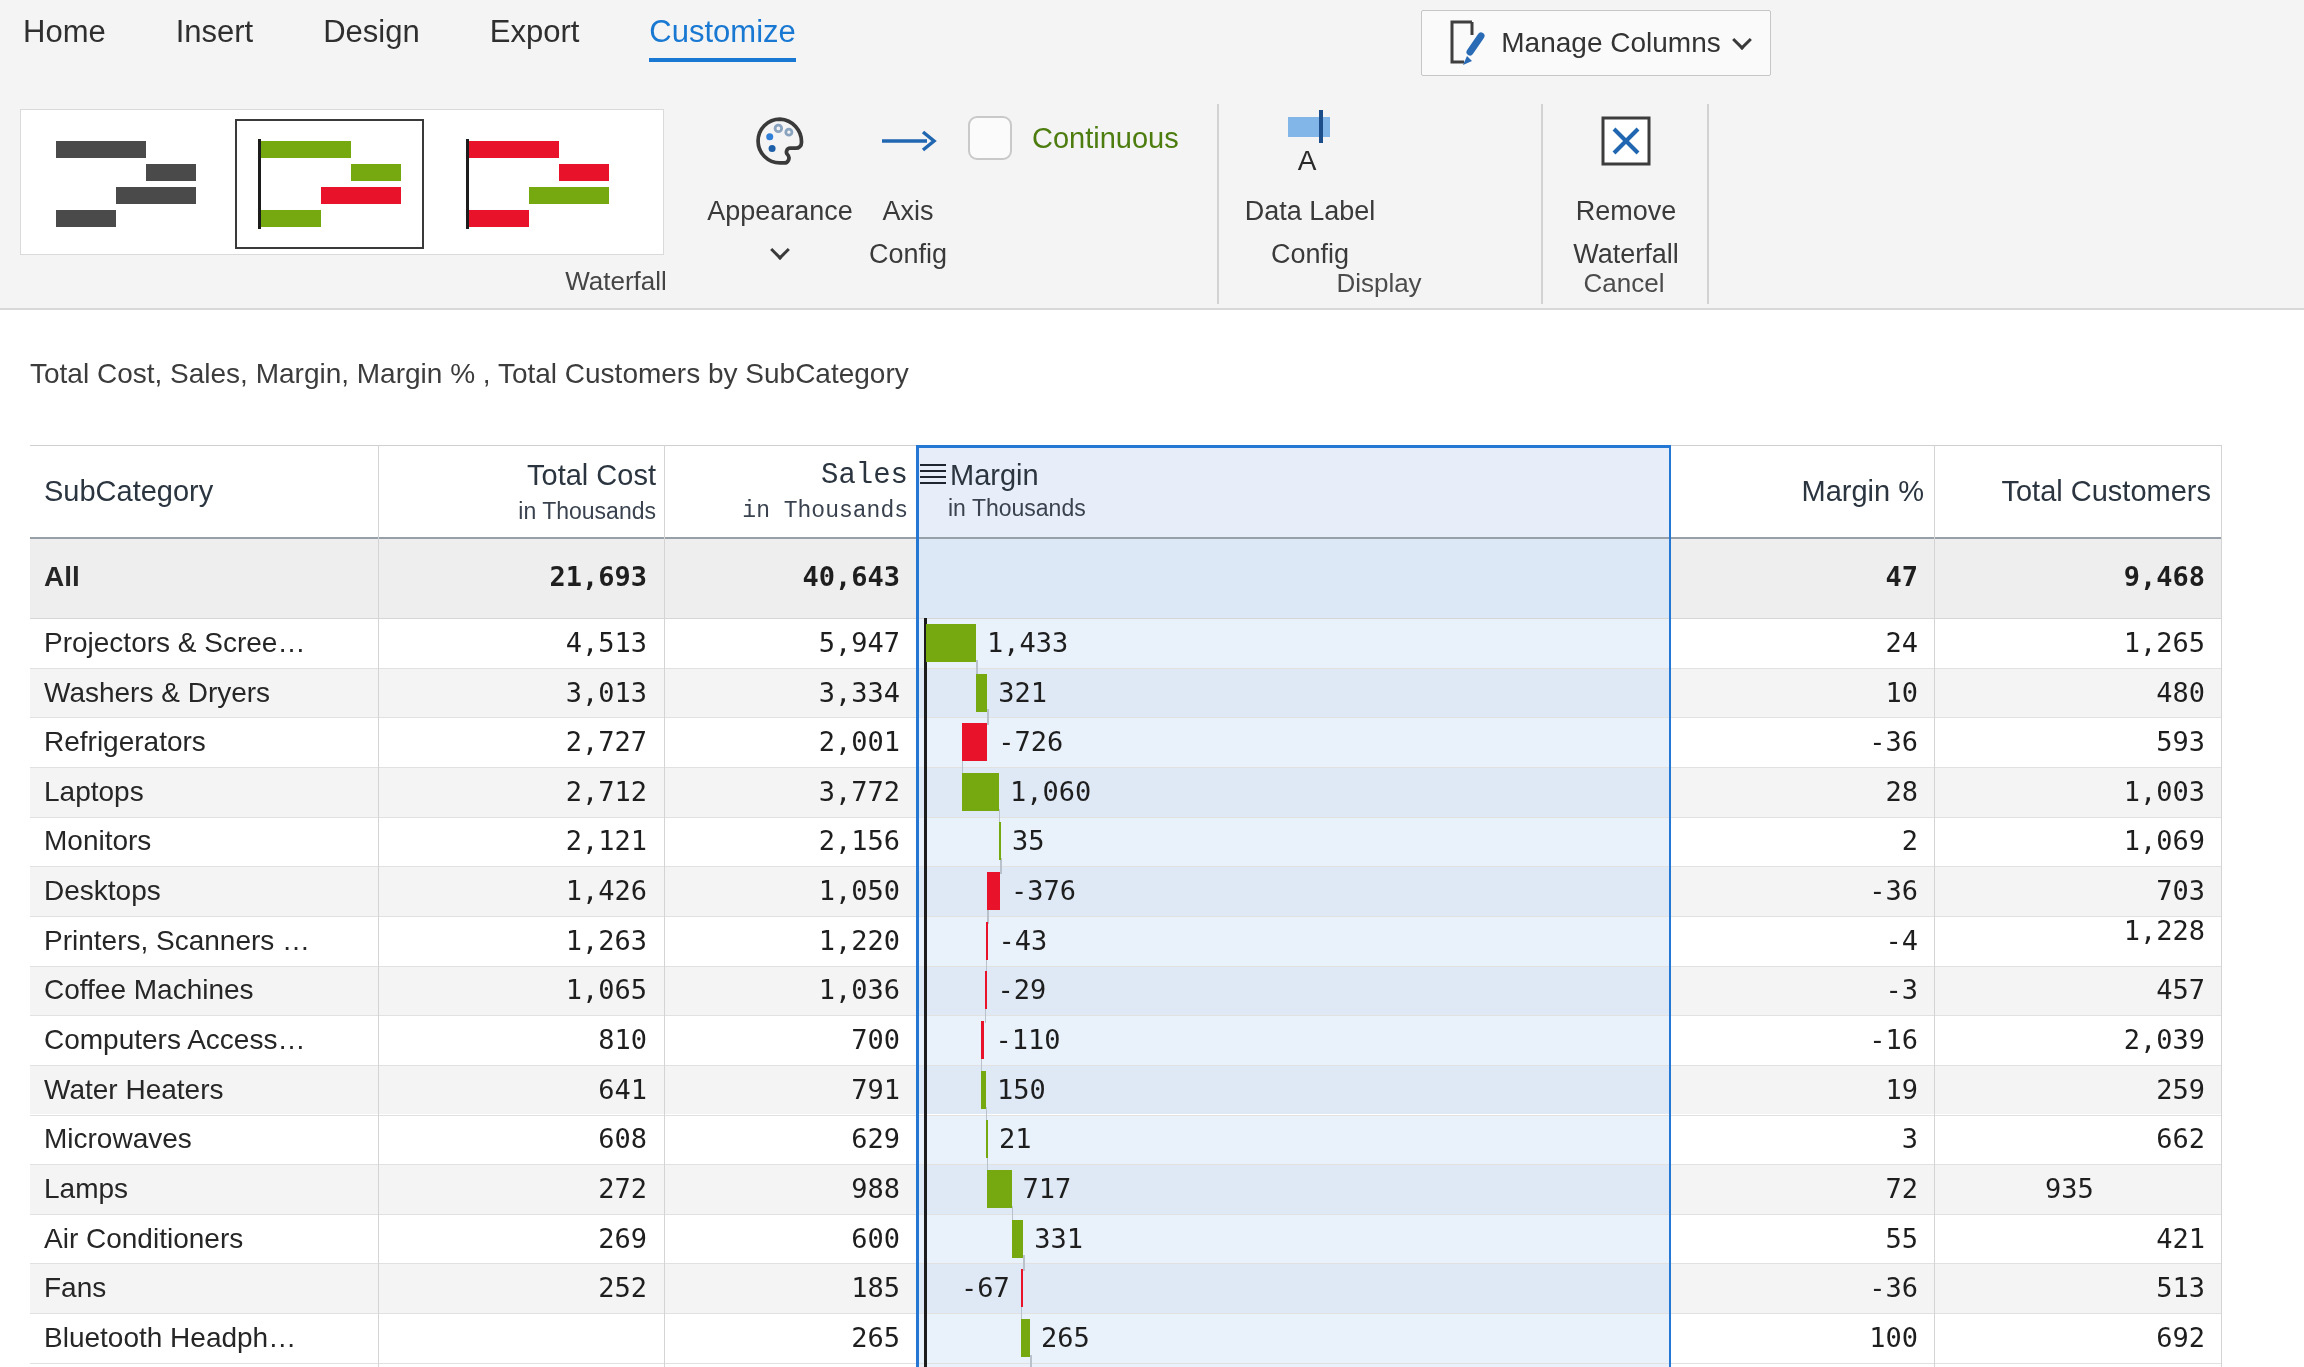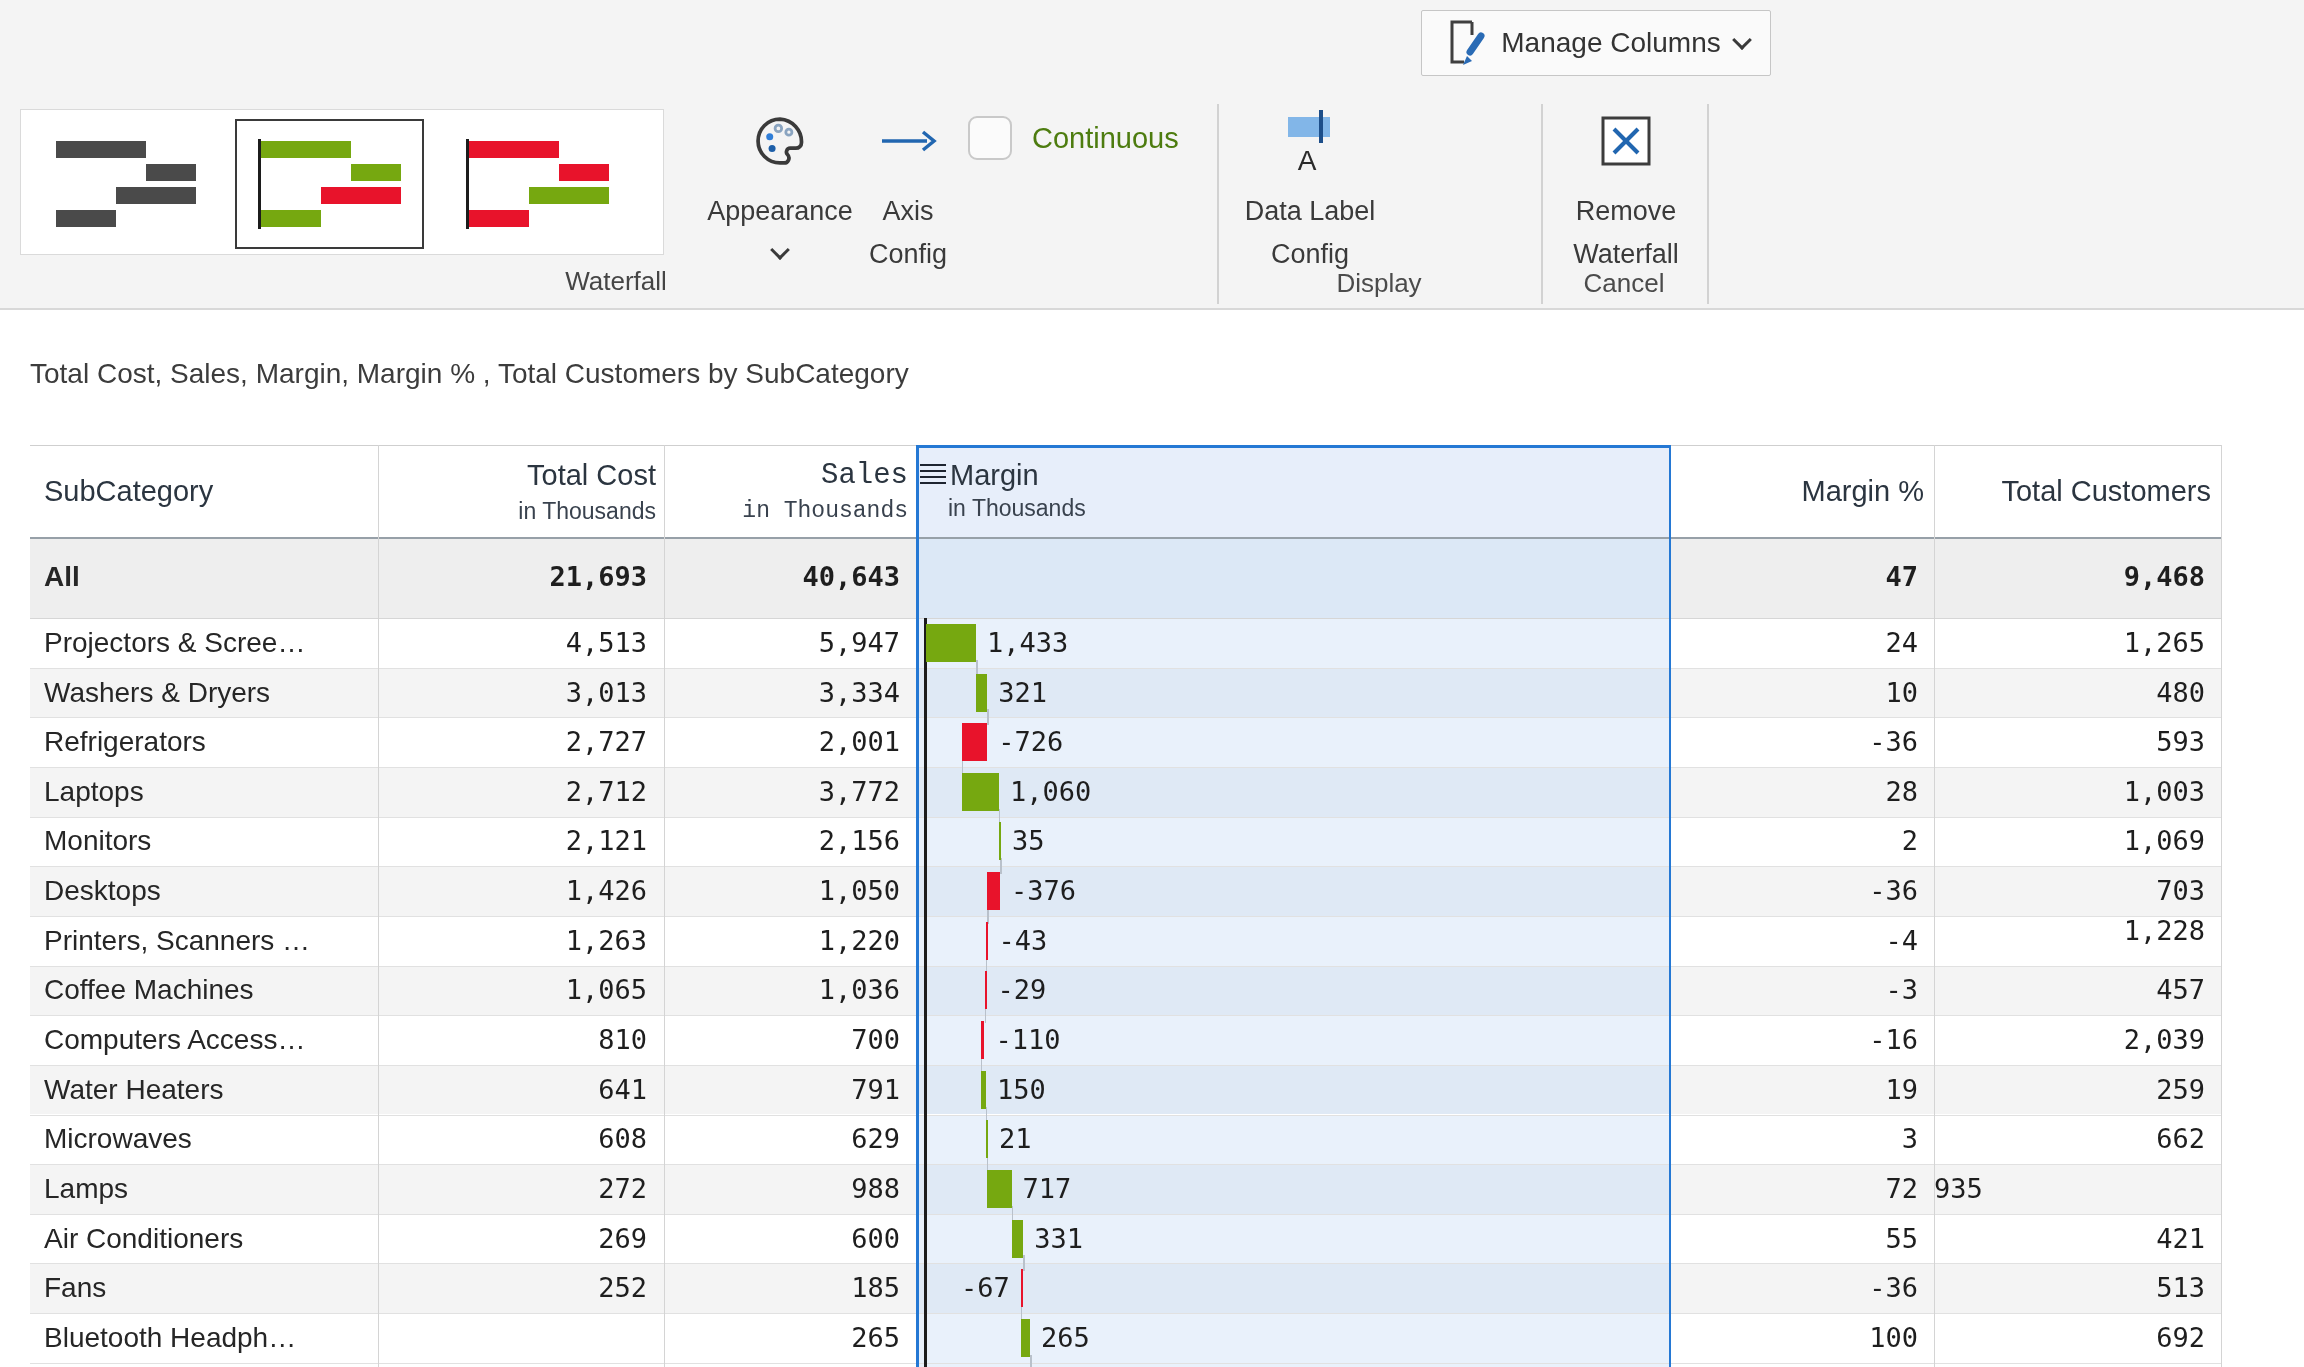--- a/index.html
+++ b/index.html
@@ -47,20 +47,27 @@
   .bar-label{position:absolute;z-index:8;font-family:"DejaVu Sans Mono",monospace;font-size:27px;color:#1e1e1e;}
   .blue-b{position:absolute;background:var(--selborder);z-index:9;}
   .drag-icon span{display:block;width:26px;height:2.5px;background:#1e2430;margin-bottom:3.5px;}
 </style>
 </head>
 <body>
 
 <div id="screen">
 
   <div id="ribbon">
+    <div id="tabbar">
+        <div class="tab">Home</div>
+        <div class="tab">Insert</div>
+        <div class="tab">Design</div>
+        <div class="tab">Export</div>
+        <div class="tab active">Customize</div>
+      </div>
 
     <div id="manage-cols">
       <svg width="44" height="52" viewBox="0 0 44 52">
         <path d="M29 5 H9 V45 H21" fill="none" stroke="#3f3f3f" stroke-width="3"></path>
         <path d="M29 5 V18" fill="none" stroke="#3f3f3f" stroke-width="3"></path>
         <path d="M38 19 L27 35" stroke="#2a6bb5" stroke-width="7" stroke-linecap="round"></path>
         <path d="M24 39 l-4 9 9-4 z" fill="#2a6bb5"></path>
       </svg>
       <span>Manage Columns</span>
       <span class="chev"></span>
@@ -347,21 +354,21 @@
       <div class="abs num" style="left:1904px;top:628.7px;width:271px;text-align:right;">259</div>
       <div class="abs cat" style="left:14px;top:678.3px;width:330px;text-align:left;">Microwaves</div>
       <div class="abs num" style="left:348px;top:678.3px;width:269px;text-align:right;">608</div>
       <div class="abs num" style="left:634px;top:678.3px;width:236px;text-align:right;">629</div>
       <div class="abs num" style="left:1641px;top:678.3px;width:247px;text-align:right;">3</div>
       <div class="abs num" style="left:1904px;top:678.3px;width:271px;text-align:right;">662</div>
       <div class="abs cat" style="left:14px;top:728.0px;width:330px;text-align:left;">Lamps</div>
       <div class="abs num" style="left:348px;top:728.0px;width:269px;text-align:right;">272</div>
       <div class="abs num" style="left:634px;top:728.0px;width:236px;text-align:right;">988</div>
       <div class="abs num" style="left:1641px;top:728.0px;width:247px;text-align:right;">72</div>
-      <div class="abs num" style="left:1904px;top:728.0px;width:271px;text-align:left;">935</div>
+      <div class="abs num" style="left:1904px;top:728.0px;width:271px;text-align:center;">935</div>
       <div class="abs cat" style="left:14px;top:777.6px;width:330px;text-align:left;">Air Conditioners</div>
       <div class="abs num" style="left:348px;top:777.6px;width:269px;text-align:right;">269</div>
       <div class="abs num" style="left:634px;top:777.6px;width:236px;text-align:right;">600</div>
       <div class="abs num" style="left:1641px;top:777.6px;width:247px;text-align:right;">55</div>
       <div class="abs num" style="left:1904px;top:777.6px;width:271px;text-align:right;">421</div>
       <div class="abs cat" style="left:14px;top:827.3px;width:330px;text-align:left;">Fans</div>
       <div class="abs num" style="left:348px;top:827.3px;width:269px;text-align:right;">252</div>
       <div class="abs num" style="left:634px;top:827.3px;width:236px;text-align:right;">185</div>
       <div class="abs num" style="left:1641px;top:827.3px;width:247px;text-align:right;">-36</div>
       <div class="abs num" style="left:1904px;top:827.3px;width:271px;text-align:right;">513</div>

